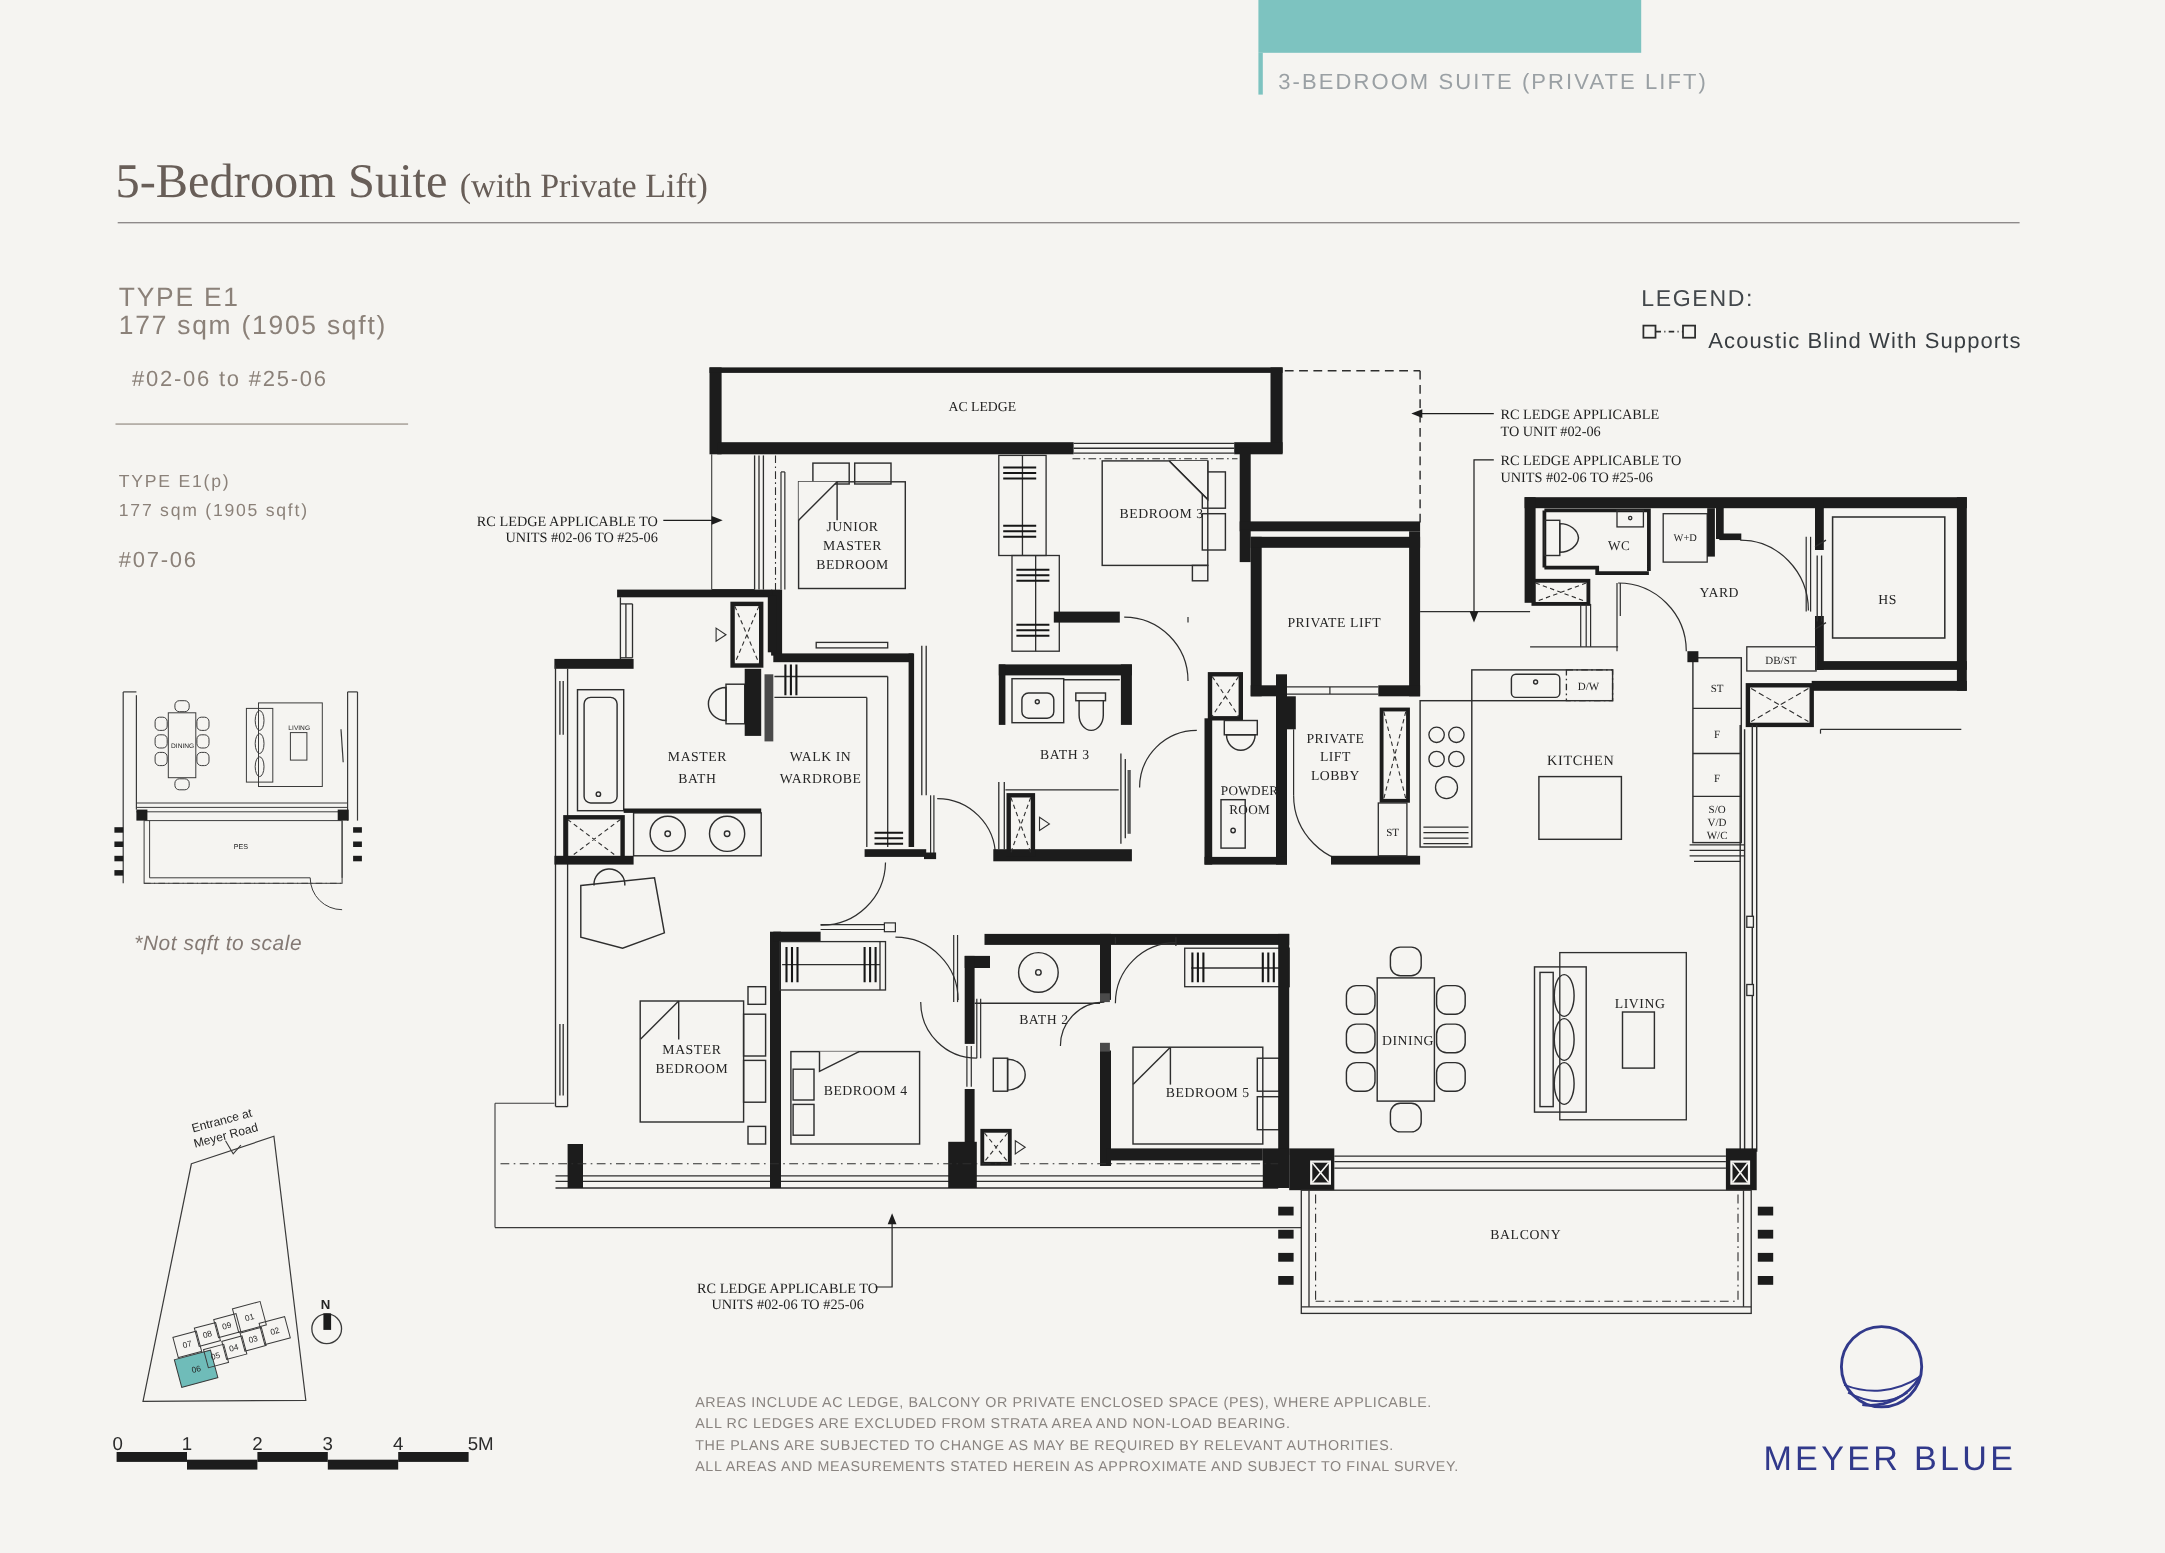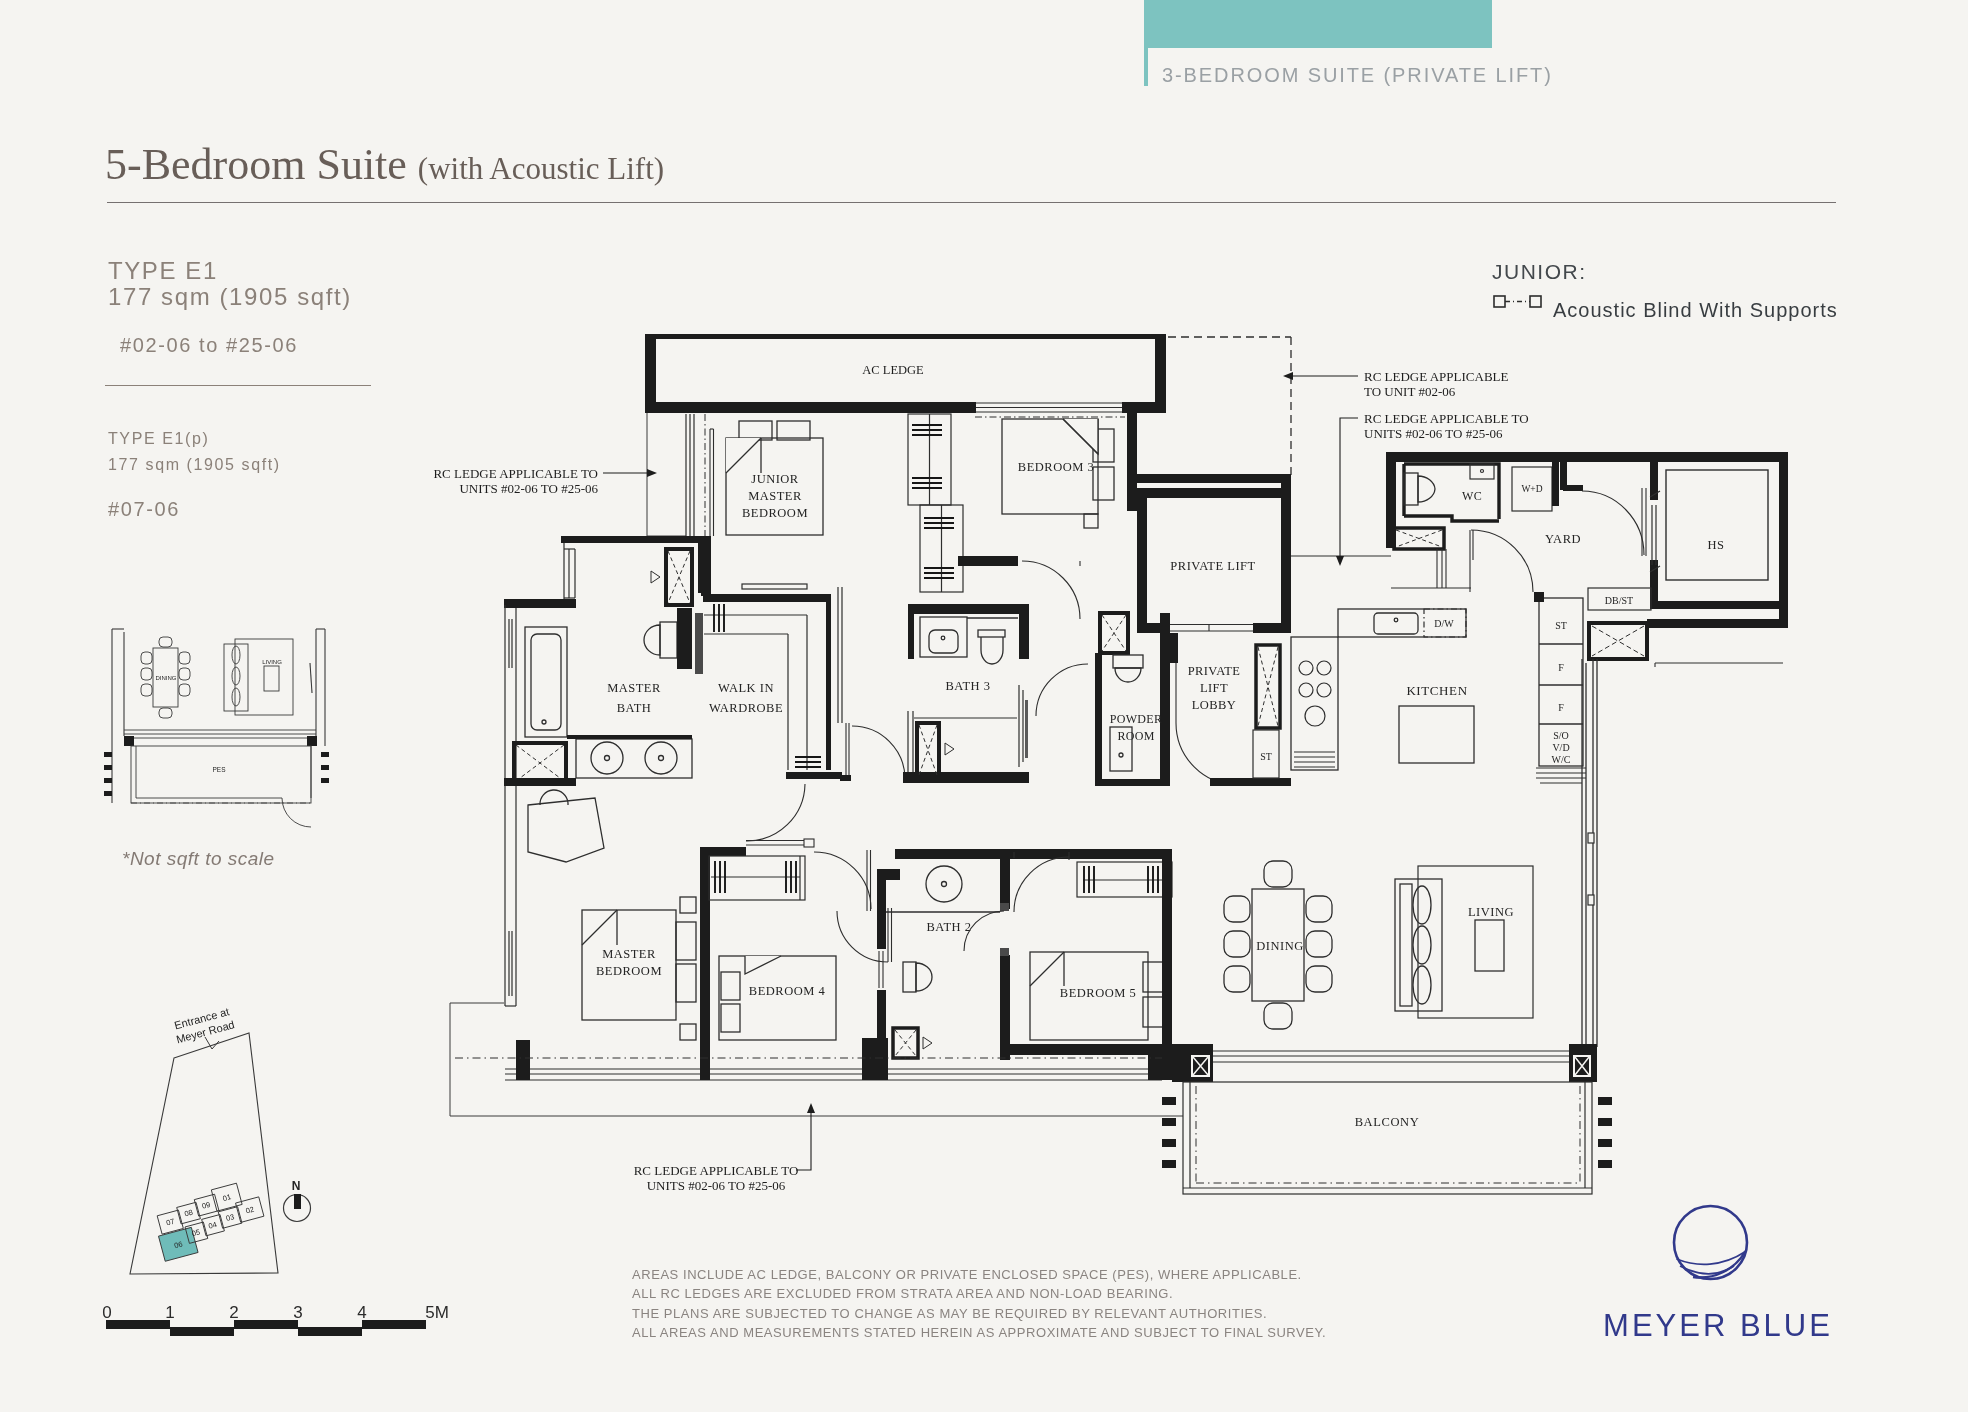--- a/index.html
+++ b/index.html
@@ -8,35 +8,35 @@
 </style>
 </head>
 <body>
 
 <div class="abs" style="left:1144px;top:0;width:348px;height:48px;background:#7dc3c0;"></div>
 
 <div class="abs" style="left:1144px;top:48px;width:4px;height:38px;background:#7dc3c0;"></div>
 
 <div class="abs" style="left:1162px;top:64px;font-size:20px;letter-spacing:1.9px;color:#9aa0a4;">3-BEDROOM SUITE (PRIVATE LIFT)</div>
 
-<div class="abs" style="left:105px;top:139px;font-family:'Liberation Serif',serif;font-size:44px;color:#685e58;">5-Bedroom Suite <span style="font-size:31px;">(with Acoustic Lift)</span></div>
+<div class="abs" style="left:105px;top:139px;font-family:'Liberation Serif',serif;font-size:44px;color:#685e58;">5-Bedroom Suite <span style="font-size:31px;">(with Private Lift)</span></div>
 
 <div class="abs" style="left:107px;top:202px;width:1729px;height:1px;background:#757070;"></div>
 
 <div class="abs" style="left:108px;top:258px;font-size:24px;letter-spacing:1.6px;color:#8b8179;line-height:26px;">TYPE E1<br>177 sqm (1905 sqft)</div>
 
 <div class="abs" style="left:108px;top:334px;font-size:20px;letter-spacing:1.6px;color:#8b8179;margin-left:12px;">#02-06 to #25-06</div>
 
 <div class="abs" style="left:105px;top:385px;width:266px;height:1px;background:#8b8179;"></div>
 
 <div class="abs" style="left:108px;top:426px;font-size:16px;letter-spacing:1.6px;color:#8b8179;line-height:26px;">TYPE E1(p)<br>177 sqm (1905 sqft)</div>
 
 <div class="abs" style="left:108px;top:498px;font-size:20px;letter-spacing:1.6px;color:#8b8179;">#07-06</div>
 
-<div class="abs" style="left:1492px;top:260px;font-size:21px;letter-spacing:1.5px;color:#43484c;">JUNIOR:</div>
+<div class="abs" style="left:1492px;top:260px;font-size:21px;letter-spacing:1.5px;color:#43484c;">LEGEND:</div>
 
 <div class="abs" style="left:1553px;top:299px;font-size:20px;letter-spacing:1px;color:#383d41;">Acoustic Blind With Supports</div>
 
 <div class="abs" style="left:122px;top:848px;font-style:italic;font-size:19px;letter-spacing:0.5px;color:#847a74;">*Not sqft to scale</div>
 
 <div class="abs" style="left:632px;top:1265px;font-size:13px;letter-spacing:0.55px;color:#8a8480;line-height:19.4px;">AREAS INCLUDE AC LEDGE, BALCONY OR PRIVATE ENCLOSED SPACE (PES), WHERE APPLICABLE.<br>ALL RC LEDGES ARE EXCLUDED FROM STRATA AREA AND NON-LOAD BEARING.<br>THE PLANS ARE SUBJECTED TO CHANGE AS MAY BE REQUIRED BY RELEVANT AUTHORITIES.<br>ALL AREAS AND MEASUREMENTS STATED HEREIN AS APPROXIMATE AND SUBJECT TO FINAL SURVEY.</div>
 
 <div class="abs" style="left:1546px;top:1308px;width:344px;text-align:center;font-size:31px;letter-spacing:3px;color:#31398b;font-weight:normal;">MEYER BLUE</div>
 <svg class="abs" style="left:0;top:0;" width="1968" height="1412" viewBox="0 0 1968 1412" fill="none" stroke-linecap="butt">
 

